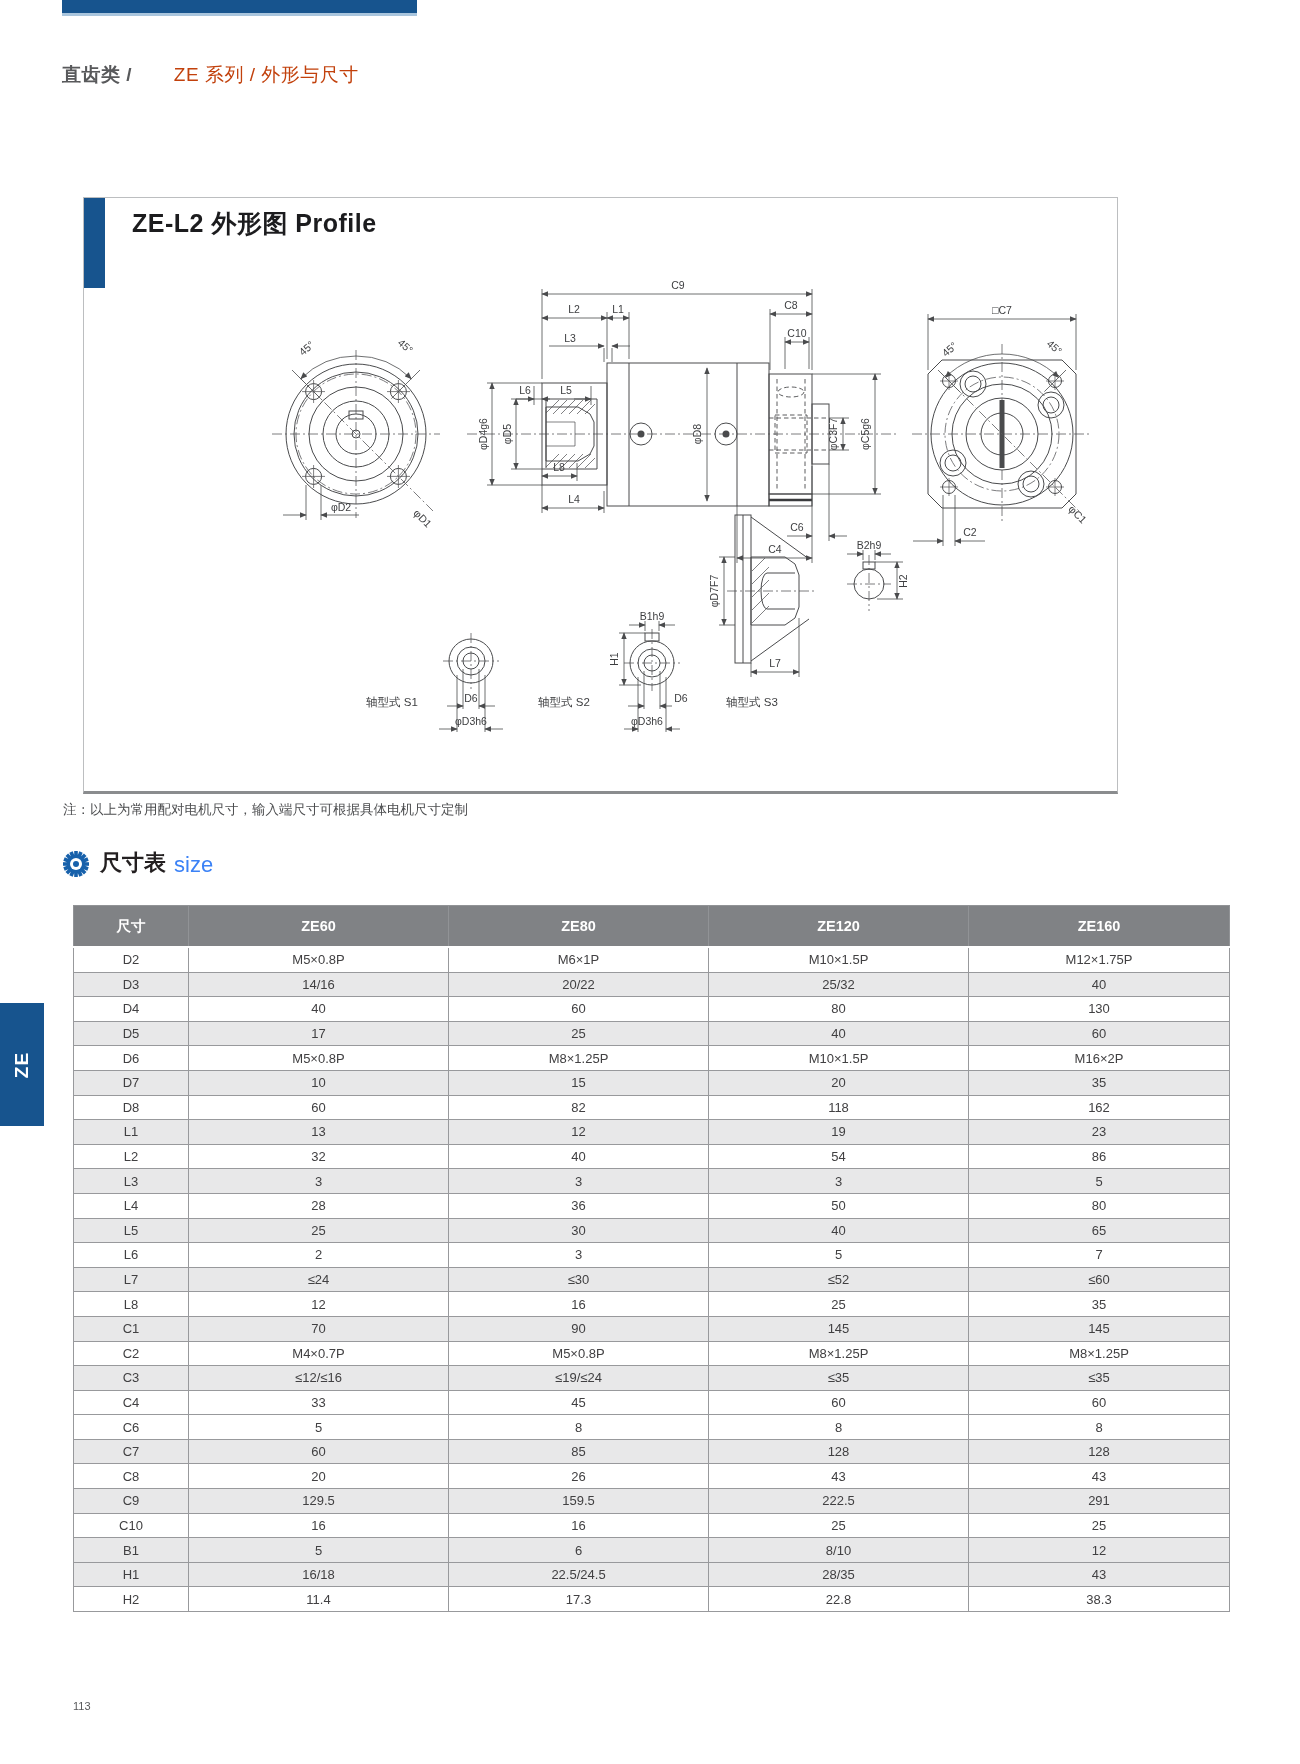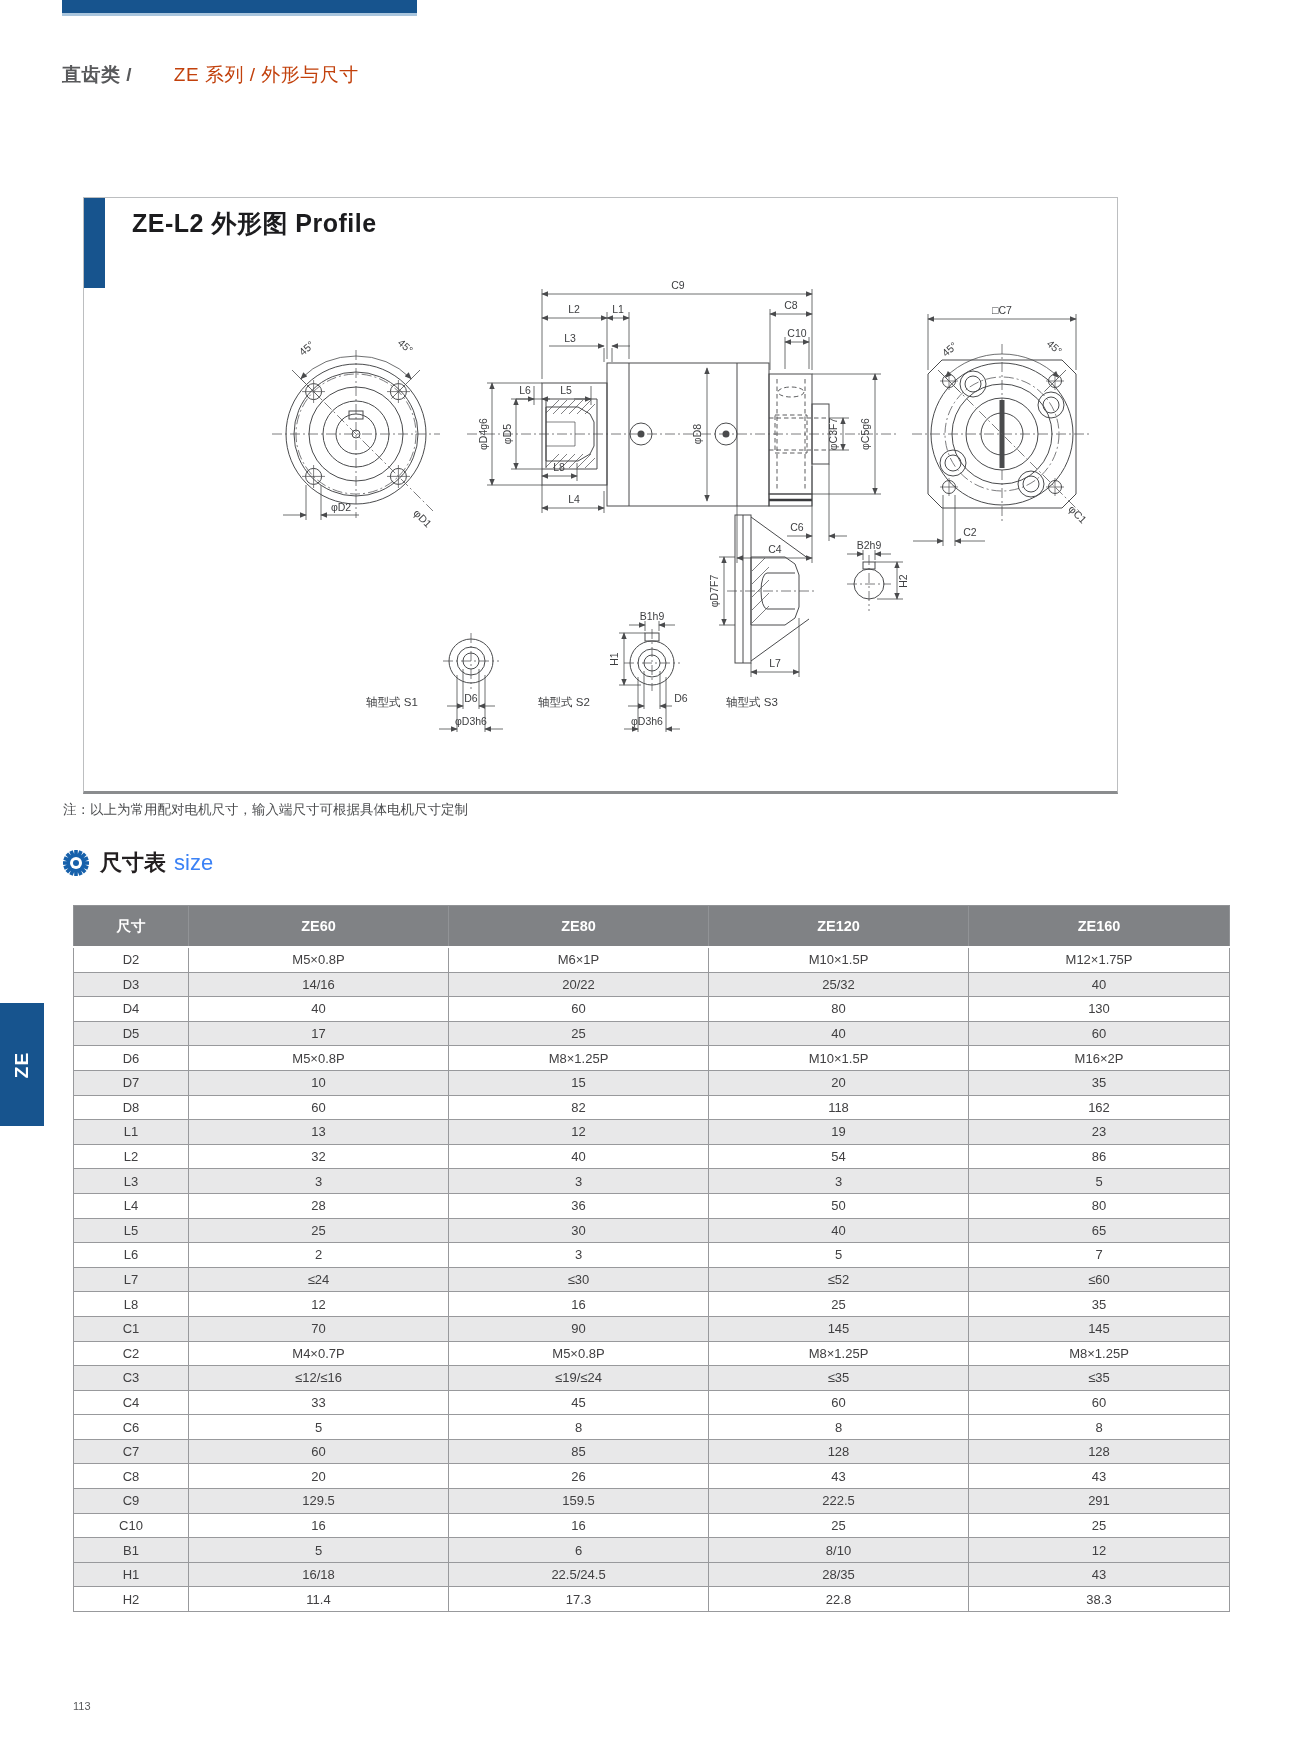--- a/index.html
+++ b/index.html
@@ -16,21 +16,21 @@
   .profile-title{position:absolute;left:48px;top:9px;font-size:25px;font-weight:bold;color:#1c1c1e;letter-spacing:.5px;}
   svg.drawing{position:absolute;left:0;top:0;}
   svg.drawing .ln{stroke:#4a4b4d;stroke-width:1;fill:none;}
   svg.drawing .th{stroke:#4a4b4d;stroke-width:.7;fill:none;}
   svg.drawing .cl{stroke:#5a5b5d;stroke-width:.8;fill:none;stroke-dasharray:10 3 2 3;}
   svg.drawing .dsh{stroke:#4a4b4d;stroke-width:.9;fill:none;stroke-dasharray:4.5 3;}
   svg.drawing .dim{stroke:#4a4b4d;stroke-width:.8;fill:none;}
   svg.drawing text{font-family:"Liberation Sans",sans-serif;font-size:10.5px;fill:#3d3e40;text-anchor:middle;}
   svg.drawing text.slbl{font-size:11.5px;}
   .note{position:absolute;left:63px;top:801px;font-size:13.5px;color:#4d4e50;}
-  .size-title{position:absolute;left:62px;top:848px;display:flex;align-items:center;}
+  .size-title{position:absolute;left:62px;top:848px;display:flex;align-items:flex-end;}
   .size-title .gear{margin-right:10px;}
   .size-title .cn{font-size:22px;font-weight:bold;color:#231f20;}
   .size-title .en{font-size:22px;color:#3b82f6;margin-left:8px;}
   table.size{position:absolute;left:73px;top:905px;width:1156px;border-collapse:collapse;table-layout:fixed;}
   table.size th{background:#808285;color:#fff;font-weight:bold;font-size:14.5px;height:38px;
                 border:1px solid #919396;border-bottom:2px solid #fff;margin-top:8px;}
   table.size td{height:23.6px;text-align:center;font-size:13px;color:#414042;
                 border:1px solid #98999c;padding:0;background:#fff;}
   table.size tr.shade td{background:#e8e8e9;}
   .side-tab{position:absolute;left:0;top:1003px;width:44px;height:123px;background:#17548e;

